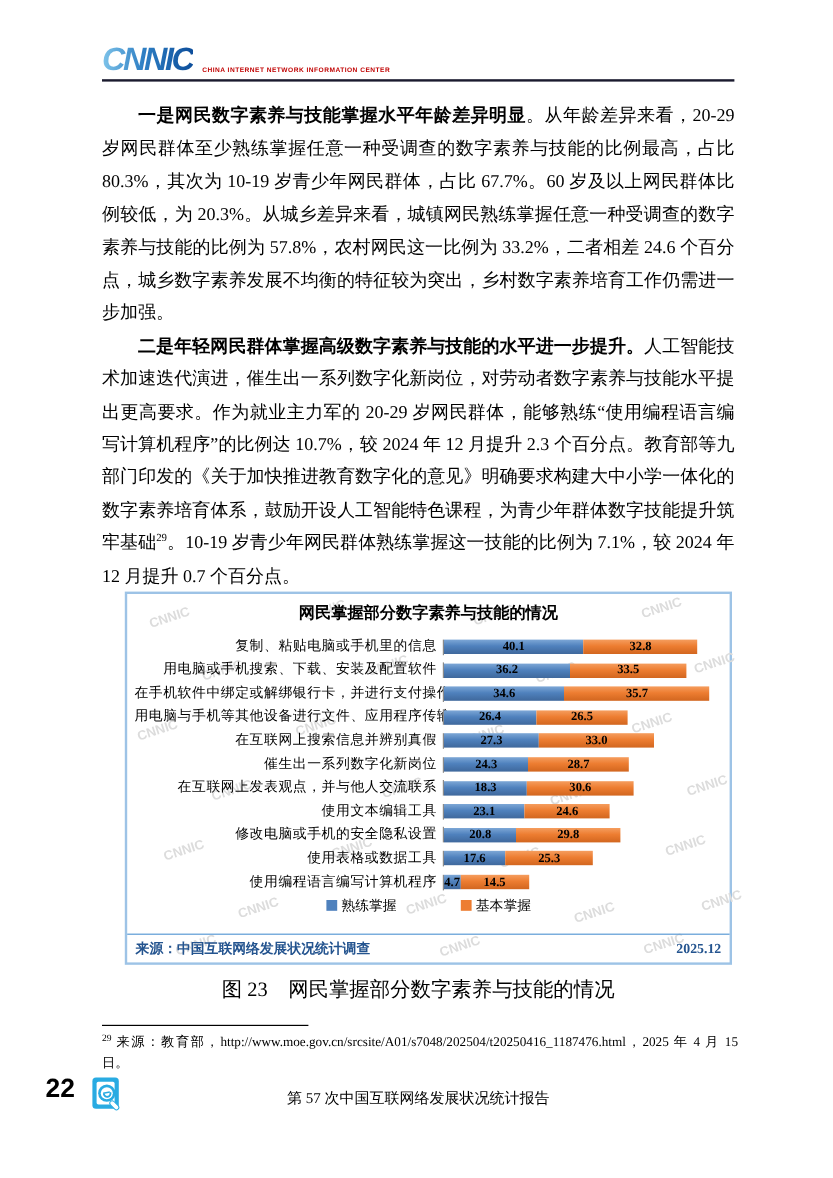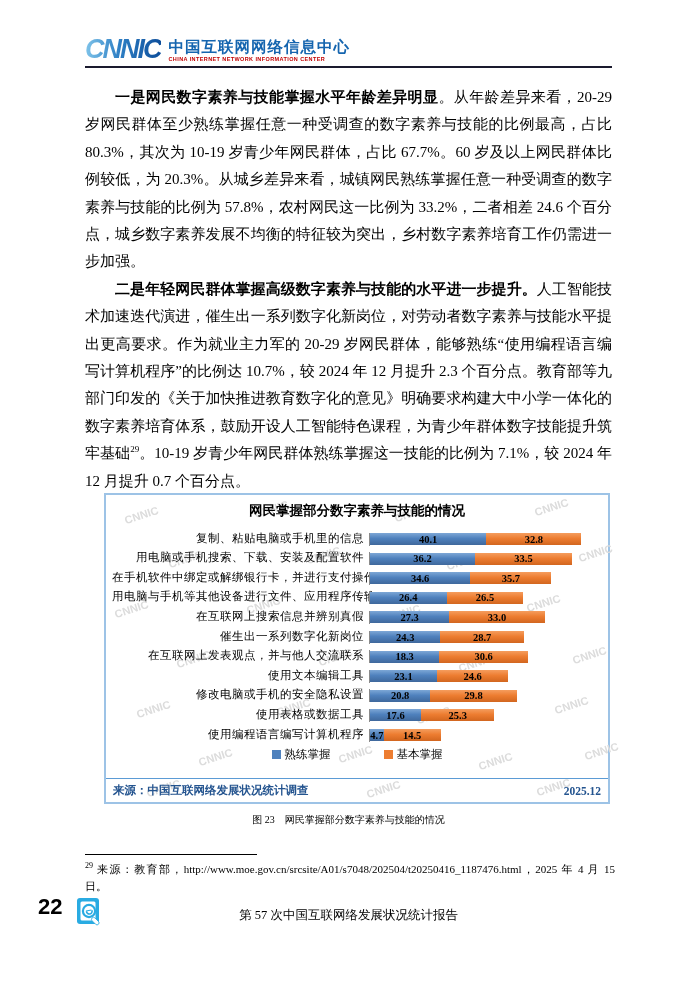--- a/index.html
+++ b/index.html
@@ -47,41 +47,40 @@
       font-size:11.5px;}
   .litem{display:flex;align-items:center;gap:4px;}
   .lsq{width:9px;height:9px;display:inline-block;}
   .lsq.blue{background:#4f81bd;}
   .lsq.orange{background:#ed7d31;}
   .srcrow{position:absolute;left:0;right:0;bottom:0;height:23px;border-top:1.5px solid #5b9bd5;
       display:flex;justify-content:space-between;align-items:center;padding:0 7px;
       font-size:11.5px;font-weight:700;color:#24548f;}
 
   
-  .caption{position:absolute;left:85px;top:813px;width:527px;text-align:center;font-size:10px;}
+  .caption{position:absolute;left:85px;top:813px;width:527px;text-align:center;font-size:17px;}
   .fn-rule{position:absolute;left:85px;top:854px;width:172px;border-top:1px solid #000;}
   .footnote{position:absolute;left:85px;top:861px;width:530px;font-size:11px;line-height:17px;
       text-align:justify;}
   .footnote sup{font-size:8px;vertical-align:super;line-height:0;}
   .footnote a{color:#000;text-decoration:none;}
   .pagenum{position:absolute;left:38px;top:894px;font-family:"Liberation Sans",sans-serif;
       font-size:22px;font-weight:600;}
   .flogo{position:absolute;left:76px;top:896px;}
   .ftitle{position:absolute;left:85px;top:907px;width:527px;text-align:center;font-size:12.5px;}
 </style>
 </head>
 <body>
 
 <div class="page">
 
   <div class="hdr">
     <div class="hdr-row">
       <span class="cnnic-logo">CNNIC</span>
       <div class="org">
-        <span class="org-cn">中国互联网网络信息中心</span>
         <span class="org-en">CHINA INTERNET NETWORK INFORMATION CENTER</span>
       </div>
     </div>
     <div class="hdr-rule"></div>
   </div>
 
   <div class="bodytext" id="bodytext">
       <p><b>一是网民数字素养与技能掌握水平年龄差异明显</b><span>。从年龄差异来看，20-29 岁网民群体至少熟练掌握任意一种受调查的数字素养与技能的比例最高，占比 80.3%，其次为 10-19 岁青少年网民群体，占比 67.7%。60 岁及以上网民群体比例较低，为 20.3%。从城乡差异来看，城镇网民熟练掌握任意一种受调查的数字素养与技能的比例为 57.8%，农村网民这一比例为 33.2%，二者相差 24.6 个百分点，城乡数字素养发展不均衡的特征较为突出，乡村数字素养培育工作仍需进一步加强。</span></p>
       <p><b>二是年轻网民群体掌握高级数字素养与技能的水平进一步提升。</b><span>人工智能技术加速迭代演进，催生出一系列数字化新岗位，对劳动者数字素养与技能水平提出更高要求。作为就业主力军的 20-29 岁网民群体，能够熟练“使用编程语言编写计算机程序”的比例达 10.7%，较 2024 年 12 月提升 2.3 个百分点。教育部等九部门印发的《关于加快推进教育数字化的意见》明确要求构建大中小学一体化的数字素养培育体系，鼓励开设人工智能特色课程，为青少年群体数字技能提升筑牢基础</span><sup>29</sup><span>。10-19 岁青少年网民群体熟练掌握这一技能的比例为 7.1%，较 2024 年 12 月提升 0.7 个百分点。</span></p>
     </div>
@@ -139,21 +138,21 @@
               <span class="val">33.5</span>
             </div>
           </div>
         </div>
         <div class="crow">
           <div class="clabel">在手机软件中绑定或解绑银行卡，并进行支付操作</div>
           <div class="cbars">
             <div class="seg blue" style="width: 100.34px;">
               <span class="val">34.6</span>
             </div>
-            <div class="seg orange" style="width: 81px;">
+            <div class="seg orange" style="width: 121px;">
               <span class="val">35.7</span>
             </div>
           </div>
         </div>
         <div class="crow">
           <div class="clabel">用电脑与手机等其他设备进行文件、应用程序传输</div>
           <div class="cbars">
             <div class="seg blue" style="width: 76.56px;">
               <span class="val">26.4</span>
             </div>

